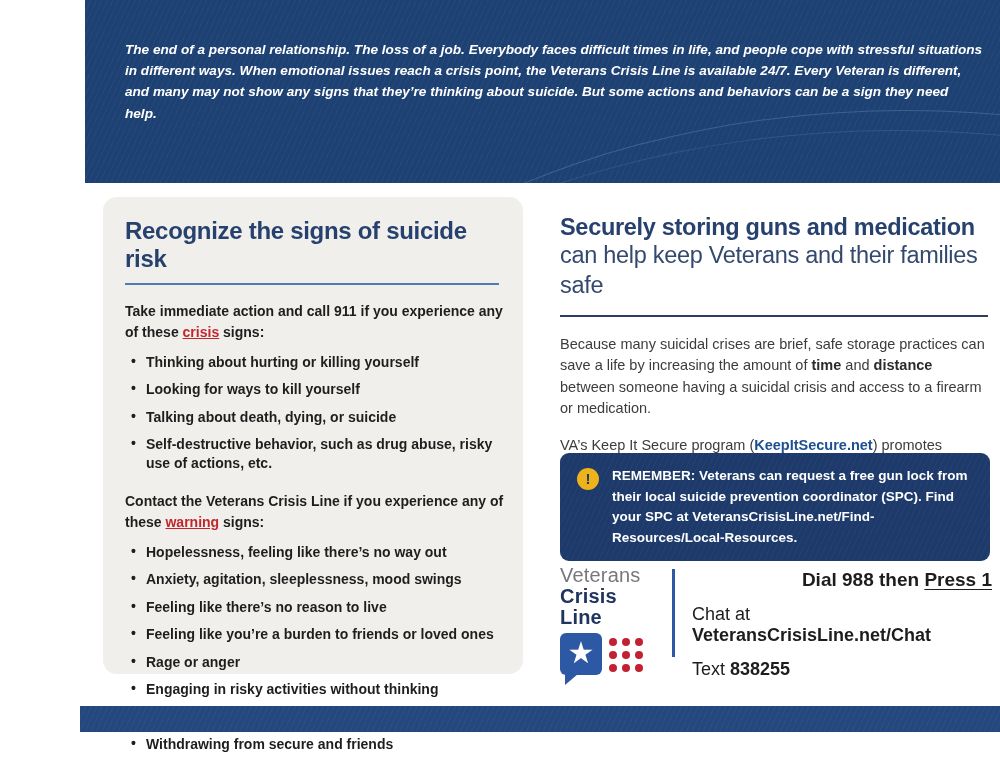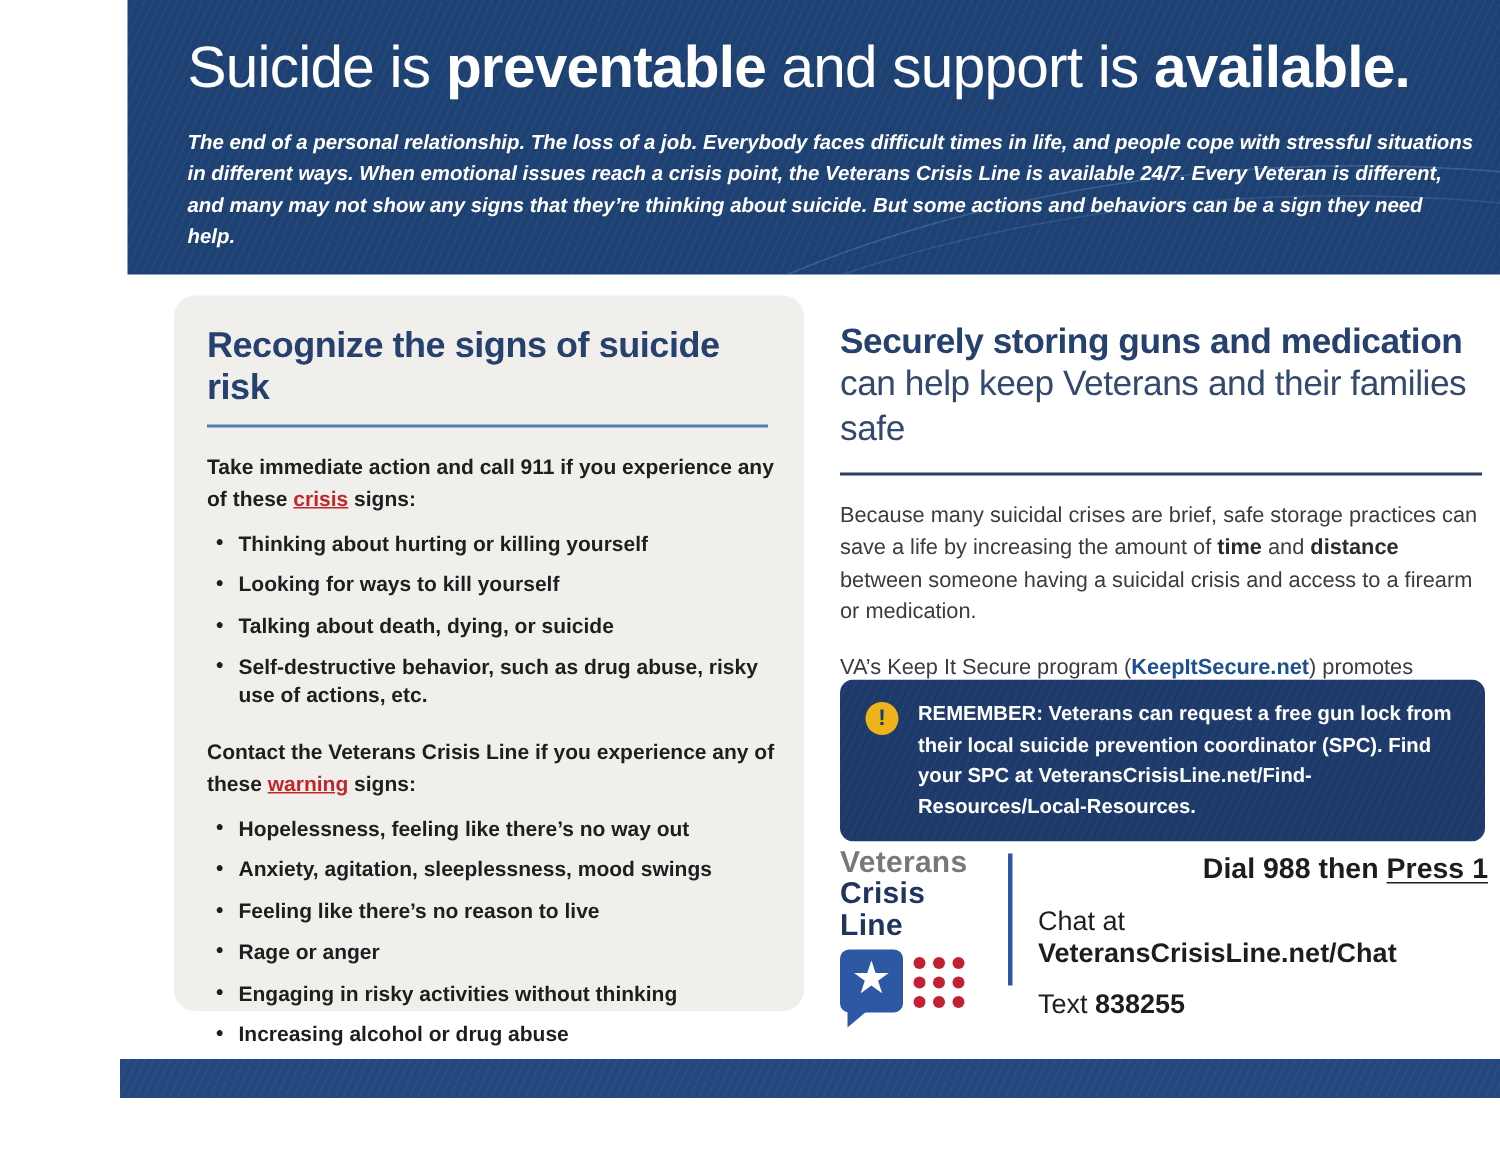--- a/index.html
+++ b/index.html
@@ -24,21 +24,21 @@
     color:#ffffff;font-size:39px;font-weight:300;letter-spacing:-0.5px;line-height:1.15;
     white-space:nowrap;
   }
   .page-title b{font-weight:700;}
   .header-intro{
     margin-top:15px;width:858px;color:#ffffff;
     font-size:13.6px;font-weight:700;line-height:1.56;font-style:italic;
   }
   
   .left-panel{
-    position:absolute;left:116px;top:197px;width:420px;height:477px;
+    position:absolute;left:103px;top:197px;width:420px;height:477px;
     background:#f0efec;border-radius:14px;
     box-sizing:border-box;padding:20px 24px 0 22px;
   }
   .left-heading{color:#27416f;font-size:24px;font-weight:700;letter-spacing:-0.3px;}
   .left-rule{height:2px;background:#4a7fb5;margin:10px 0 16px 0;}
   .sign-intro{color:#1e1e1e;font-size:14px;font-weight:700;line-height:1.5;width:382px;}
   .hl{color:#c0272d;text-decoration:underline;}
   ul.signs{list-style:none;margin:10px 0 18px 0;padding:0 0 0 6px;}
   ul.signs li{
     position:relative;padding-left:15px;margin-bottom:8.5px;
@@ -63,21 +63,21 @@
   }
   .remember-box b{font-weight:800;}
   .excl-icon{
     position:absolute;left:17px;top:15px;width:22px;height:22px;border-radius:50%;
     background:#eeb31b;color:#1d3a6b;font-weight:800;font-size:15px;
     display:flex;align-items:center;justify-content:center;
   }
   
   .contact-row{position:absolute;left:560px;top:565px;width:432px;display:flex;}
   .vcl-logo{width:100px;flex:0 0 auto;}
-  .logo-veterans{color:#77787b;font-size:20px;font-weight:700;letter-spacing:0.2px;line-height:1.05;}
+  .logo-veterans{color:#77787b;font-size:20px;font-weight:400;letter-spacing:0.2px;line-height:1.05;}
   .logo-crisisline{color:#20355e;font-size:20px;font-weight:700;letter-spacing:0.2px;line-height:1.05;}
   .logo-mark{display:flex;align-items:flex-start;margin-top:5px;}
   .bubble{
     position:relative;width:42px;height:42px;background:#2d58a3;border-radius:6px;
     display:flex;align-items:center;justify-content:center;
   }
   .bubble .star{color:#ffffff;font-size:30px;line-height:1;margin-top:-2px;}
   .bubble-tail{
     position:absolute;left:5px;bottom:-10px;width:0;height:0;
     border-left:13px solid #2d58a3;border-bottom:11px solid transparent;
@@ -99,21 +99,20 @@
     background-image:repeating-linear-gradient(115deg, rgba(255,255,255,0.04) 0 1px, rgba(0,0,0,0) 1px 5px);
   }
 </style>
 </head>
 <body>
 
 <div class="header-band">
   <div class="arc arc1"></div>
   <div class="arc arc2"></div>
   <div class="header-inner">
-    <div class="page-title"><span>Suicide is </span><b>preventable</b><span> and support is </span><b>available.</b></div>
     <div class="header-intro">The end of a personal relationship. The loss of a job. Everybody faces difficult times in life, and people cope with stressful situations in different ways. When emotional issues reach a crisis point, the Veterans Crisis Line is available 24/7. Every Veteran is different, and many may not show any signs that they’re thinking about suicide. But some actions and behaviors can be a sign they need help.</div>
   </div>
 </div>
 
 <div class="left-panel">
   <div class="left-heading">Recognize the signs of suicide risk</div>
   <div class="left-rule"></div>
 
   <div class="sign-intro"><span>Take immediate action and call 911 if you experience any of these </span><span class="hl">crisis</span><span> signs:</span></div>
   <ul class="signs">
@@ -121,20 +120,21 @@
     <li>Looking for ways to kill yourself</li>
     <li>Talking about death, dying, or suicide</li>
     <li>Self-destructive behavior, such as drug abuse, risky use of actions, etc.</li>
   </ul>
 
   <div class="sign-intro"><span>Contact the Veterans Crisis Line if you experience any of these </span><span class="hl">warning</span><span> signs:</span></div>
   <ul class="signs">
     <li>Hopelessness, feeling like there’s no way out</li>
     <li>Anxiety, agitation, sleeplessness, mood swings</li>
     <li>Feeling like there’s no reason to live</li>
+    <li>Feeling like you’re a burden to friends or loved ones</li>
     <li>Rage or anger</li>
     <li>Engaging in risky activities without thinking</li>
     <li>Increasing alcohol or drug abuse</li>
     <li>Withdrawing from secure and friends</li>
   </ul>
 </div>
 
 <div class="right-col">
   <div class="right-heading-1">Securely storing guns and medication</div>
   <div class="right-heading-2">can help keep Veterans and their families safe</div>

